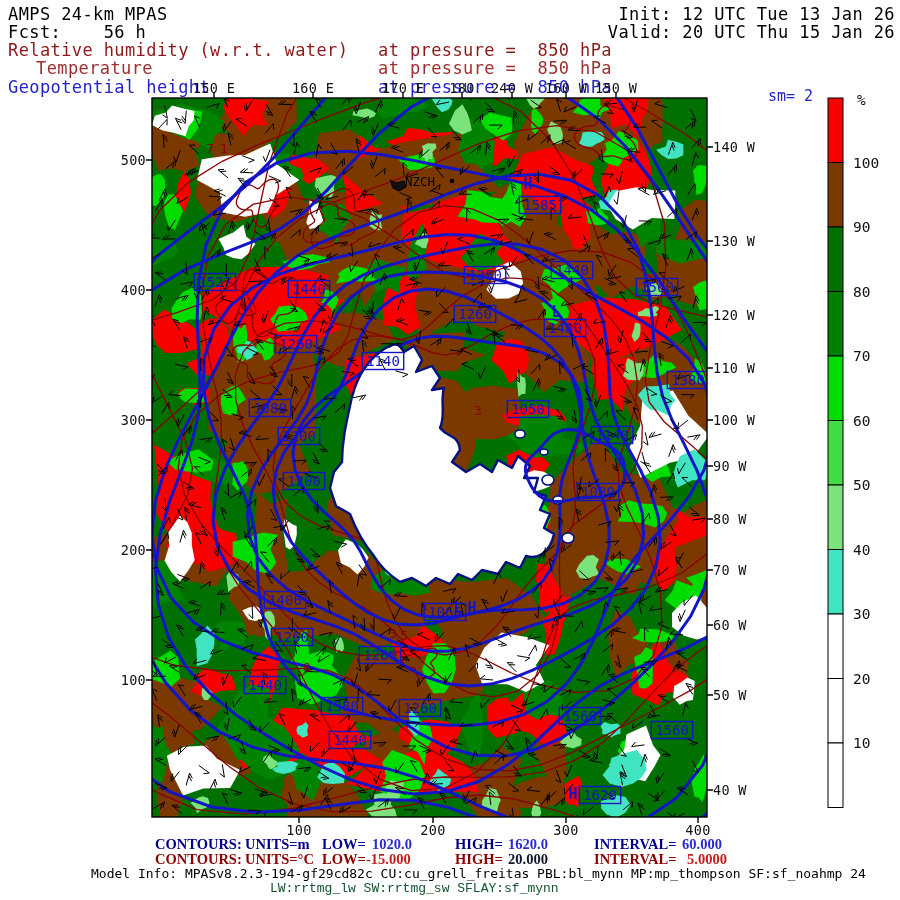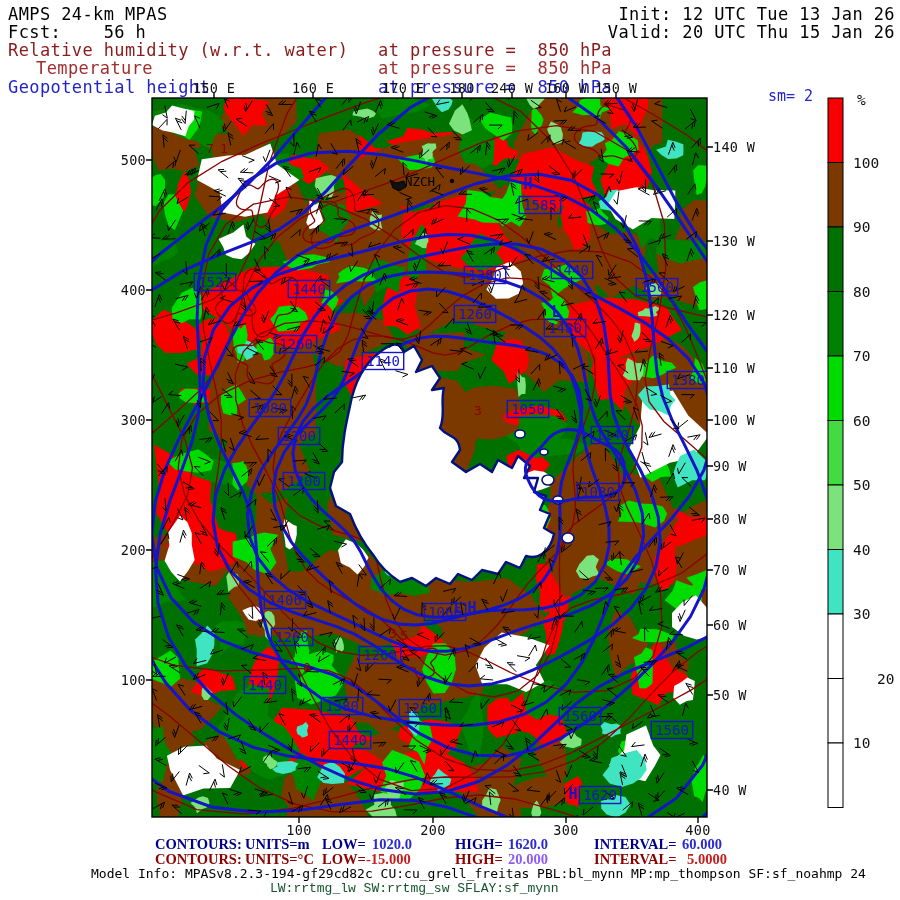--- a/index.html
+++ b/index.html
@@ -477,40 +477,40 @@
       <div class="abs axlab" style="left:546px;top:822px;width:40px;text-align:center;">300</div>
       <div class="abs axlab" style="left:678px;top:822px;width:40px;text-align:center;">400</div>
       <div class="abs cblab" style="left:853px;top:154.5px;">100</div>
       <div class="abs cblab" style="left:853px;top:219px;">90</div>
       <div class="abs cblab" style="left:853px;top:283.5px;">80</div>
       <div class="abs cblab" style="left:853px;top:348px;">70</div>
       <div class="abs cblab" style="left:853px;top:412.5px;">60</div>
       <div class="abs cblab" style="left:853px;top:477px;">50</div>
       <div class="abs cblab" style="left:853px;top:541.5px;">40</div>
       <div class="abs cblab" style="left:853px;top:606px;">30</div>
-      <div class="abs cblab" style="left:853px;top:670.5px;margin-left:24px;">20</div>
+      <div class="abs cblab" style="left:853px;top:670.5px;">20</div>
       <div class="abs cblab" style="left:853px;top:735px;">10</div>
     </div>
 
 <div>
   <span class="abs fserif" style="left:155px;top:836px;color:#00008B;">CONTOURS:</span>
   <span class="abs fserif" style="left:245px;top:836px;color:#00008B;">UNITS=m</span>
   <span class="abs fserif" style="left:322px;top:836px;color:#00008B;">LOW=</span>
   <span class="abs fserif" style="left:372px;top:836px;color:#2A2AD4;">1020.0</span>
   <span class="abs fserif" style="left:455px;top:836px;color:#00008B;">HIGH=</span>
   <span class="abs fserif" style="left:508px;top:836px;color:#2A2AD4;">1620.0</span>
   <span class="abs fserif" style="left:594px;top:836px;color:#00008B;">INTERVAL=</span>
   <span class="abs fserif" style="left:682px;top:836px;color:#2A2AD4;">60.000</span>
 </div>
 <div>
   <span class="abs fserif" style="left:155px;top:851px;color:#8B0000;">CONTOURS:</span>
   <span class="abs fserif" style="left:245px;top:851px;color:#8B0000;">UNITS=°C</span>
   <span class="abs fserif" style="left:322px;top:851px;color:#8B0000;">LOW=</span>
   <span class="abs fserif" style="left:366px;top:851px;color:#C41E1E;">-15.000</span>
   <span class="abs fserif" style="left:455px;top:851px;color:#8B0000;">HIGH=</span>
-  <span class="abs fserif" style="left:508px;top:851px;color:#8b5cf6;">20.000</span>
+  <span class="abs fserif" style="left:508px;top:851px;color:#0f172a;">20.000</span>
   <span class="abs fserif" style="left:594px;top:851px;color:#8B0000;">INTERVAL=</span>
   <span class="abs fserif" style="left:687px;top:851px;color:#C41E1E;">5.0000</span>
 </div>
 <div class="abs mono" style="left:91px;top:866px;font-size:13px;color:#000;">Model Info: MPASv8.2.3-194-gf29cd82c CU:cu_grell_freitas PBL:bl_mynn MP:mp_thompson SF:sf_noahmp 24</div>
 <div class="abs mono" style="left:270px;top:881px;font-size:13px;color:#14532d;font-family:Liberation Mono, monospace;">LW:rrtmg_lw SW:rrtmg_sw SFLAY:sf_mynn</div>
 
 </div>
 
 </body></html>

